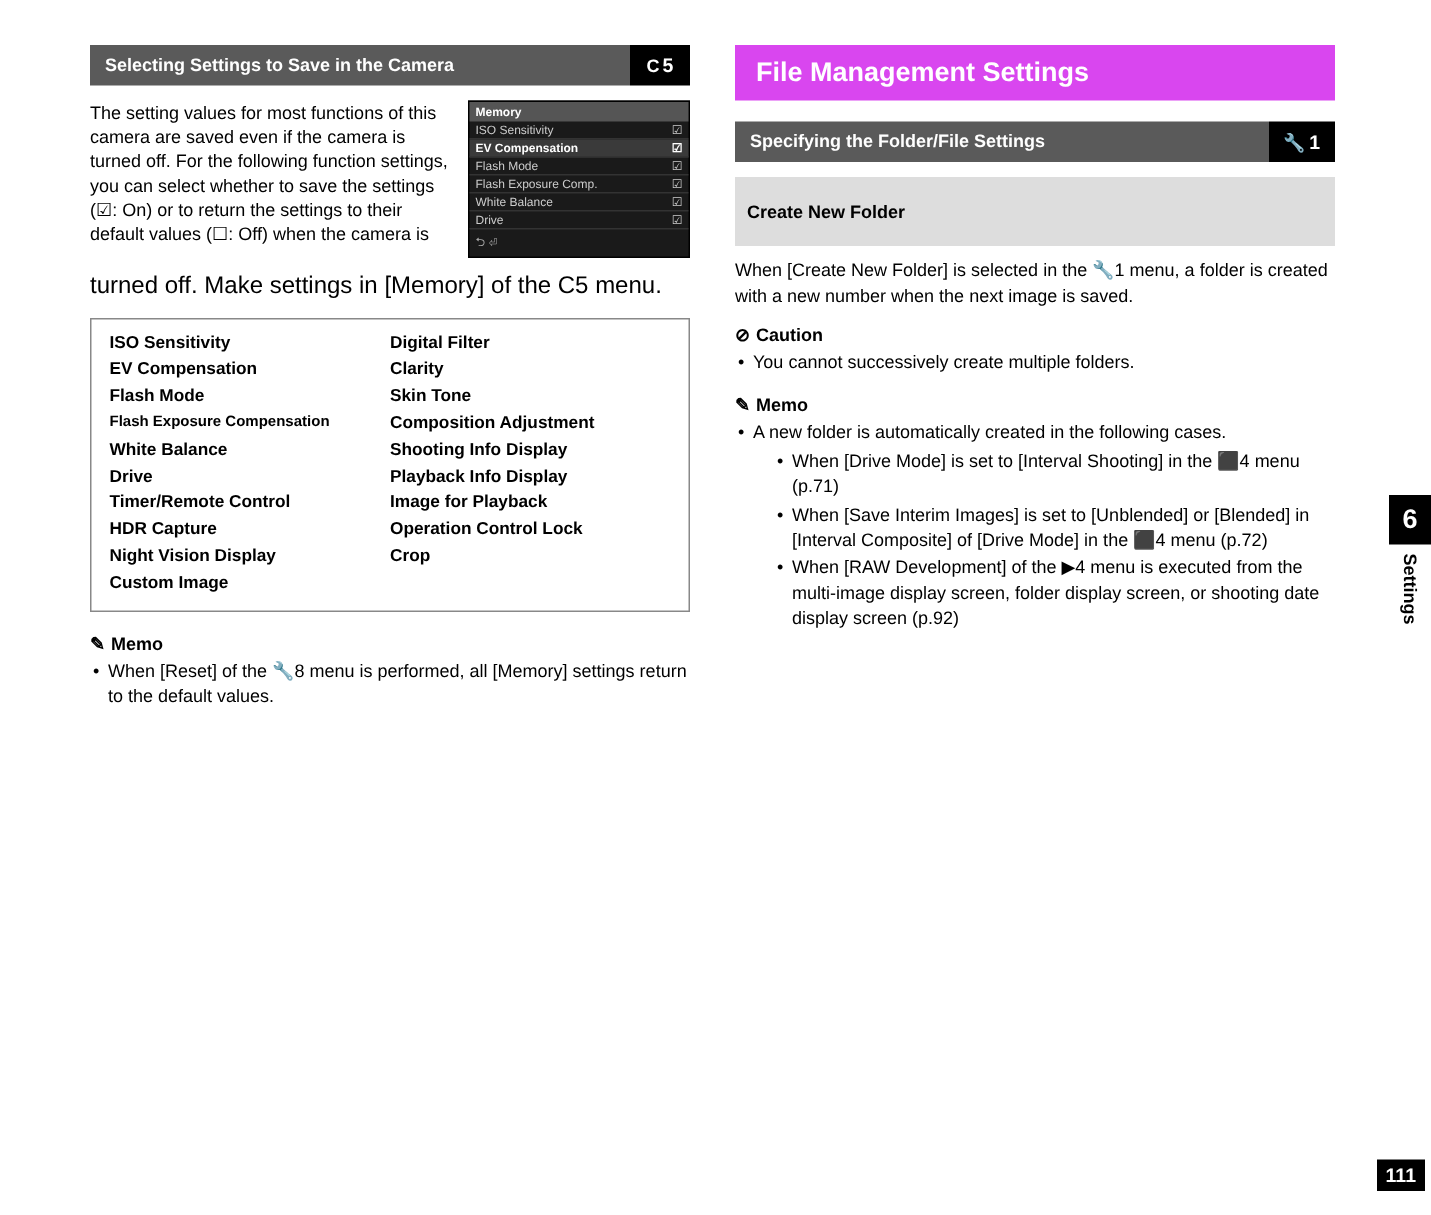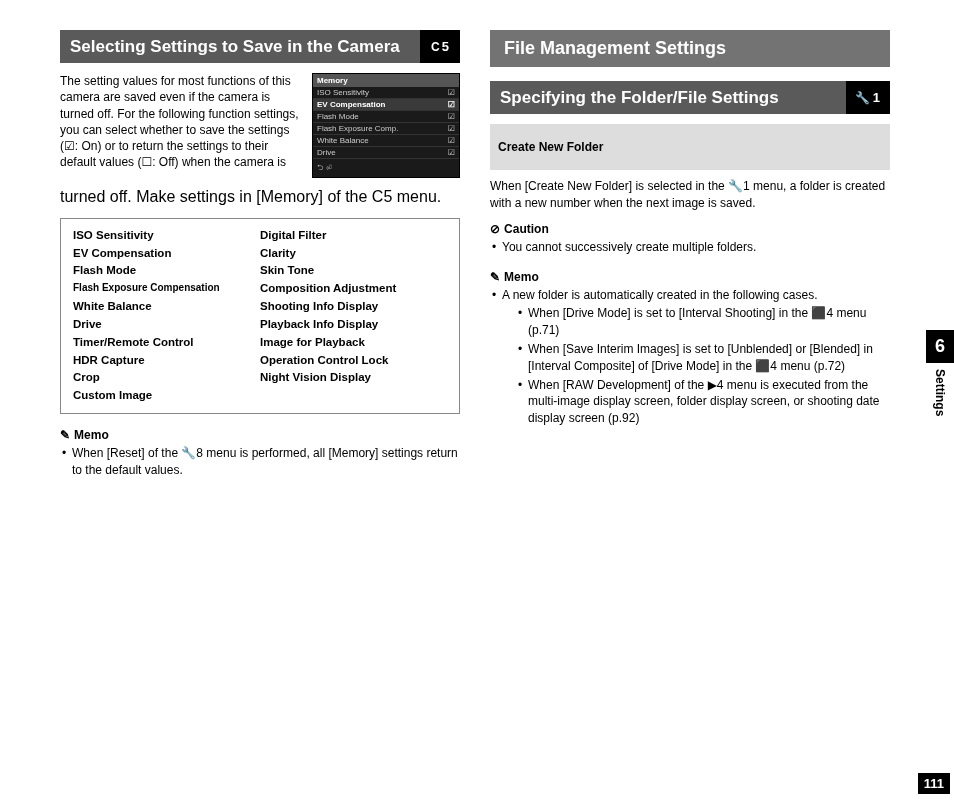--- a/index.html
+++ b/index.html
@@ -16,38 +16,38 @@
   .page {
     display: flex;
     padding: 30px 20px 20px 60px;
     gap: 30px;
   }
   .col { flex: 1; min-width: 0; }
   .col-left { max-width: 400px; }
   .col-right { max-width: 400px; }
 
   .h-bar {
-    background: #737373;
+    background: #d946ef;
     color: #fff;
     font-weight: bold;
     font-size: 18px;
     padding: 8px 14px;
     margin-bottom: 14px;
   }
 
   .sub-bar {
     display: flex;
     align-items: stretch;
     margin-bottom: 10px;
   }
   .sub-bar .title {
     background: #5a5a5a;
     color: #fff;
     font-weight: bold;
-    font-size: 17px;
+    font-size: 12px;
     padding: 6px 10px;
     flex: 1;
     line-height: 1.25;
   }
   .sub-bar .tag {
     background: #000;
     color: #fff;
     font-weight: bold;
     font-size: 13px;
     padding: 6px 10px;
@@ -250,22 +250,22 @@
             <div class="cell">Timer/Remote Control</div>
             <div class="cell">Image for Playback</div>
           </div>
           <div class="row">
             <div class="cell">HDR Capture</div>
             <div class="cell">Operation Control Lock</div>
           </div>
           <div class="row">
           </div>
           <div class="row">
+            <div class="cell">Night Vision Display</div>
             <div class="cell">Crop</div>
-            <div class="cell">Night Vision Display</div>
           </div>
           <div class="row">
             <div class="cell">Custom Image</div>
             <div class="cell"></div>
           </div>
         </div>
     </div>
 
     <div class="memo-head">
       <span class="icon">✎</span>

